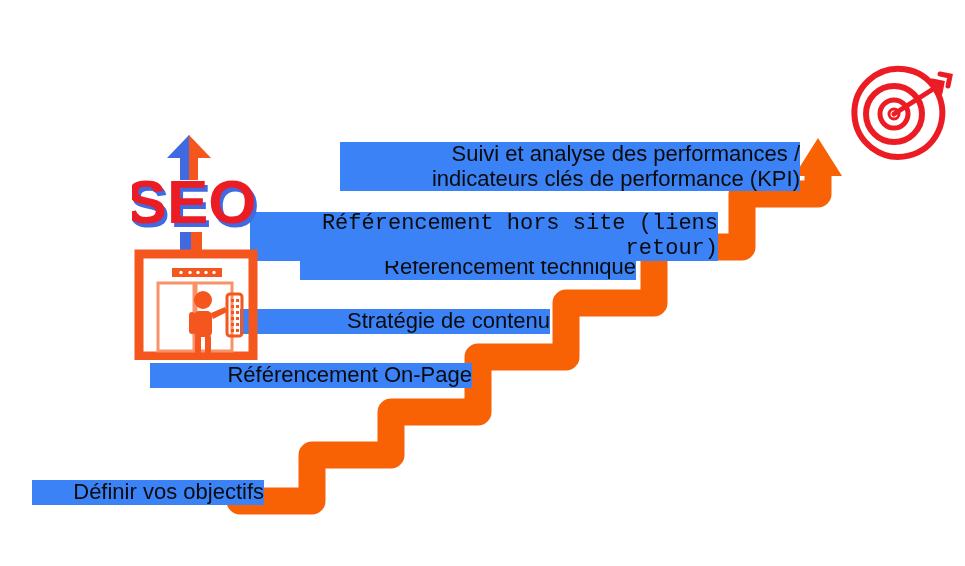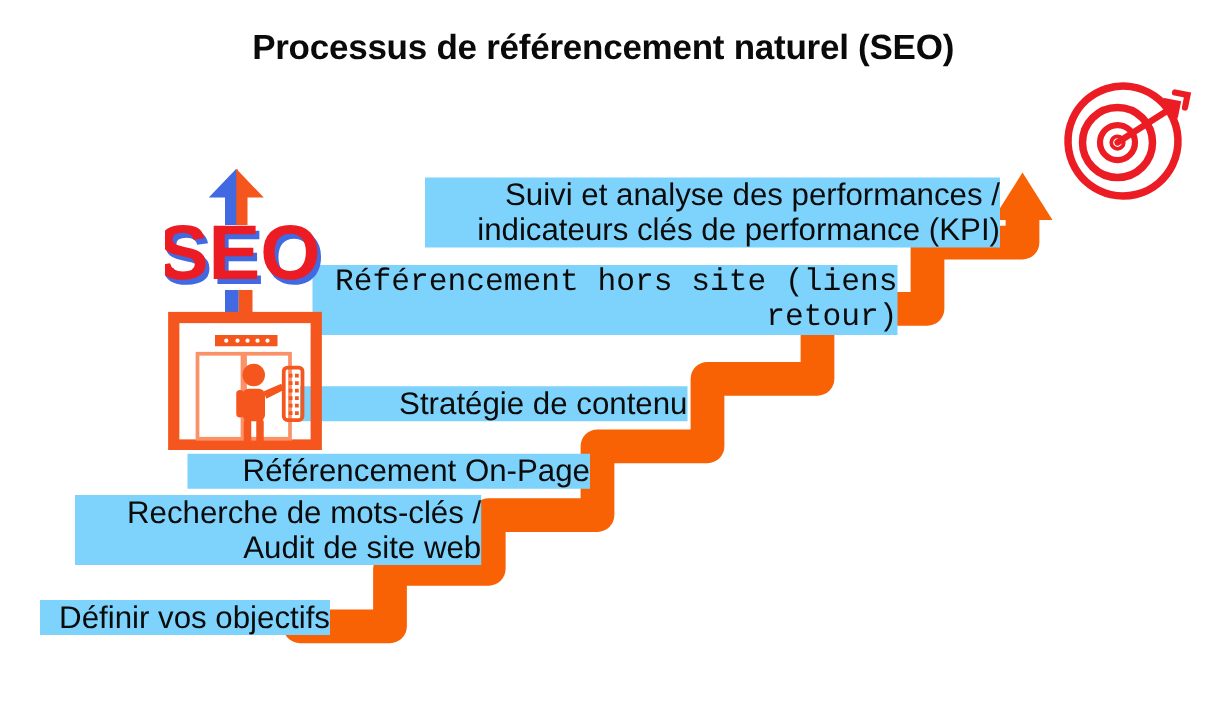--- a/index.html
+++ b/index.html
@@ -38,26 +38,26 @@
     top: 0;
     width: 965px;
     height: 566px;
     pointer-events: none;
   }
 
   
   .step-label {
     position: absolute;
     font-family: "Liberation Sans", sans-serif;
-    font-size: 25px;
+    font-size: 22px;
     line-height: 1.12;
     color: #0b0b0b;
     text-align: right;
     white-space: pre-line;
-    background: #7dd3fc;
+    background: #3b82f6;
   }
 
   
   #elevator-group {
     position: absolute;
     left: 132px;
     top: 132px;
     width: 128px;
     height: 228px;
   }
@@ -76,21 +76,20 @@
     top: 62px;
     width: 122px;
     height: 104px;
   }
 </style>
 </head>
 <body>
 
 <div id="canvas">
 
-  <div id="title">Processus de référencement naturel (SEO)</div>
 
   <svg id="stairs-svg" viewBox="0 0 965 566">
 
     <path d="M 240 501
              L 312 501
              L 312 455
              L 391 455
              L 391 412
              L 478 412
              L 478 357
@@ -101,27 +100,26 @@
              L 742 247
              L 742 194
              L 818 194
              L 818 172" fill="none" stroke="#F96105" stroke-width="27" stroke-linecap="round" stroke-linejoin="round"></path>
 
     <polygon points="818,138 842,176 826,176 826,186 810,186 810,176 794,176" fill="#F96105"></polygon>
   </svg>
 
   <div class="step-label" style="left:32px; top:480px; width:232px;">Définir vos objectifs</div>
 
-  <div class="step-label" style="left:60px; top:396px; width:325px;">Recherche de mots-clés /
-Audit de site web</div>
 
   <div class="step-label" style="left:150px; top:363px; width:322px;">Référencement On-Page</div>
 
   <div class="step-label" style="left:240px; top:309px; width:310px;">Stratégie de contenu</div>
 
+  <div class="step-label" style="left:300px; top:255px; width:336px;">Référencement technique</div>
 
   <div class="step-label" style="left:250px; top:212px; width:468px;font-family:Liberation Mono, monospace;">Référencement hors site (liens retour)</div>
 
   <div class="step-label" style="left:340px; top:142px; width:460px;">Suivi et analyse des performances /
 indicateurs clés de performance (KPI)</div>
 
   <div id="elevator-group">
     <svg id="elevator-svg" viewBox="0 0 128 228">
 
       <g>

